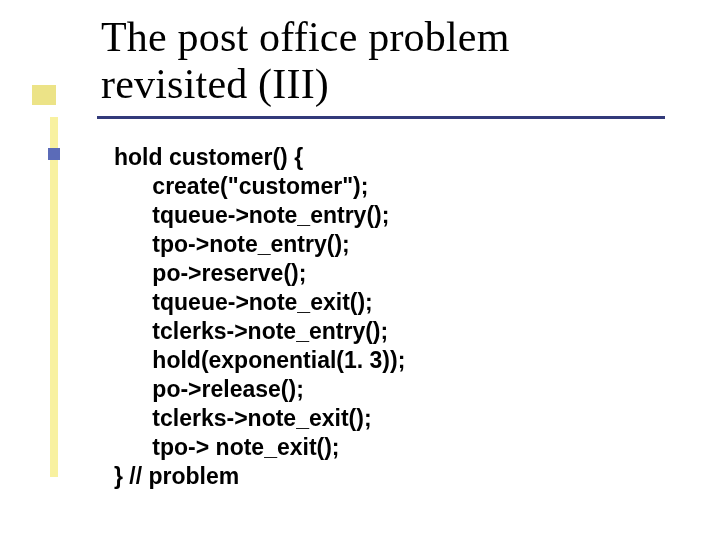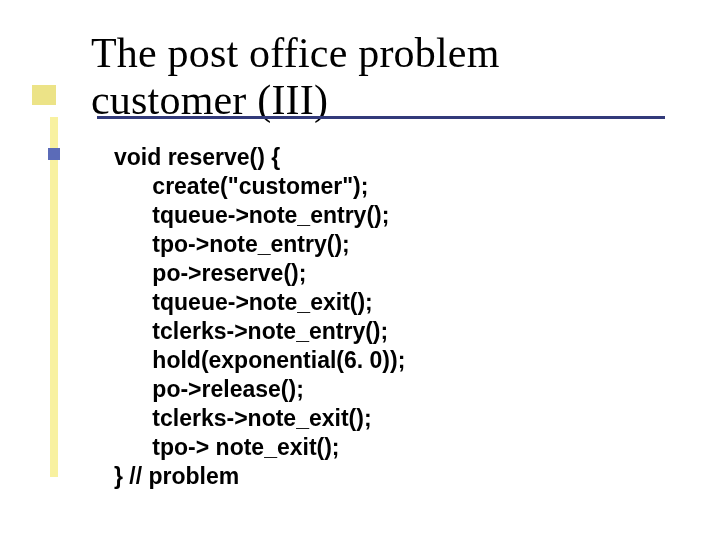--- a/index.html
+++ b/index.html
@@ -38,24 +38,23 @@
   .deco-small-square {
     position: absolute;
     left: 48px;
     top: 148px;
     width: 12px;
     height: 12px;
     background: #5b6bb8;
   }
   .title-block {
     position: absolute;
-    left: 91px;
+    left: 101px;
     top: 14px;
     width: 560px;
-    margin-top: 16px;
   }
   .title-text {
     font-family: "Times New Roman", Times, serif;
     font-size: 42px;
     line-height: 1.12;
     color: #000000;
     letter-spacing: 0.2px;
     margin: 0;
   }
   .title-underline {
@@ -83,30 +82,30 @@
 <body>
 
 <div class="slide">
 
   <div class="deco-left-box"></div>
   <div class="deco-yellow-bar"></div>
   <div class="deco-small-square"></div>
 
   <div class="title-block">
     <p class="title-text">The post office problem</p>
-    <p class="title-text">customer (III)</p>
+    <p class="title-text">revisited (III)</p>
   </div>
   <div class="title-underline"></div>
 
-  <div class="code-block"><span>void reserve() {</span>
+  <div class="code-block"><span>hold customer() {</span>
 <span>      create("customer");</span>
 <span>      tqueue-&gt;note_entry();</span>
 <span>      tpo-&gt;note_entry();</span>
 <span>      po-&gt;reserve();</span>
 <span>      tqueue-&gt;note_exit();</span>
 <span>      tclerks-&gt;note_entry();</span>
-<span>      hold(exponential(6. 0));</span>
+<span>      hold(exponential(1. 3));</span>
 <span>      po-&gt;release();</span>
 <span>      tclerks-&gt;note_exit();</span>
 <span>      tpo-&gt; note_exit();</span>
 <span>} // problem</span></div>
 
 </div>
 
 </body></html>

